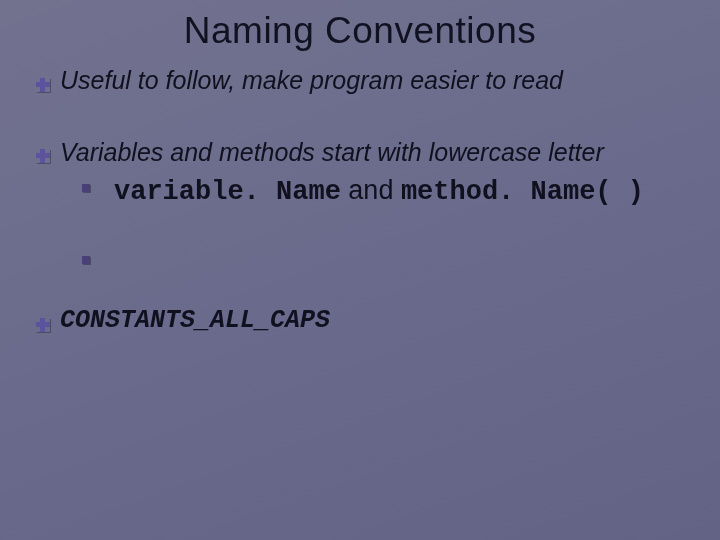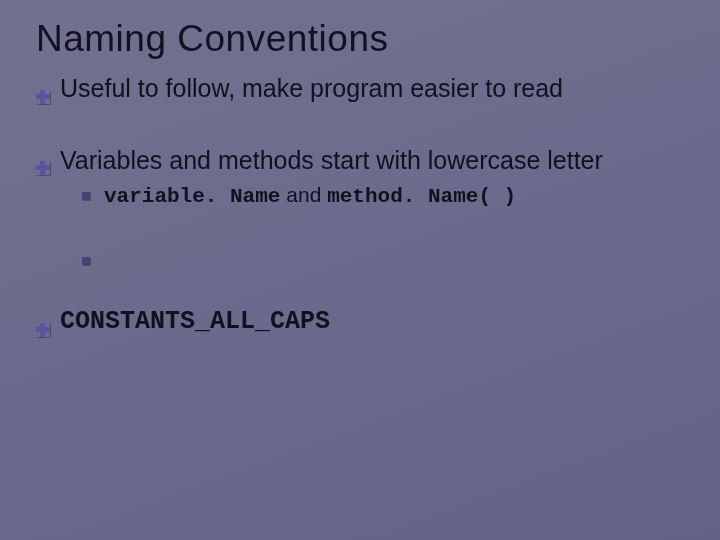--- a/index.html
+++ b/index.html
@@ -15,52 +15,55 @@
     font-family: Arial, Helvetica, sans-serif;
     color: #0d0d19;
   }
   .slide {
     box-sizing: border-box;
     width: 720px;
     height: 540px;
     padding: 6px 36px 20px 36px;
   }
   .title {
+    text-align: center;
     font-size: 37px;
     font-weight: 400;
-    margin: 12px 0 14px 0;
+    margin: 4px 0 14px 0;
     color: #111122;
     letter-spacing: 0.5px;
   }
   .b1 {
     display: flex;
-    align-items: flex-end;
+    align-items: center;
     margin: 10px 0 0 0;
     font-size: 25px;
     line-height: 1.18;
     color: #10101f;
+    font-style: italic;
   }
   .b1 .bullet-icon {
     flex: 0 0 auto;
     width: 14px;
     height: 14px;
     margin: 8px 10px 0 0;
     background:
       linear-gradient(#5a4fa0,#5a4fa0) left 0 top 4px / 14px 5px no-repeat,
       linear-gradient(#5a4fa0,#5a4fa0) left 4px top 0 / 5px 14px no-repeat;
     box-shadow: 1px 1px 0 rgba(0,0,0,0.35);
     opacity: 0.85;
   }
   .b1 .txt { flex: 1 1 auto; }
   .b2 {
     display: flex;
     align-items: flex-start;
     margin: 8px 0 0 46px;
-    font-size: 21px;
+    font-size: 27px;
     color: #10101f;
+    gap: 10px;
   }
   .b2 .sq {
     flex: 0 0 auto;
     width: 8px;
     height: 8px;
     background: #4a4078;
     margin: 9px 14px 0 0;
     box-shadow: 1px 1px 0 rgba(0,0,0,0.3);
   }
   .mono {

